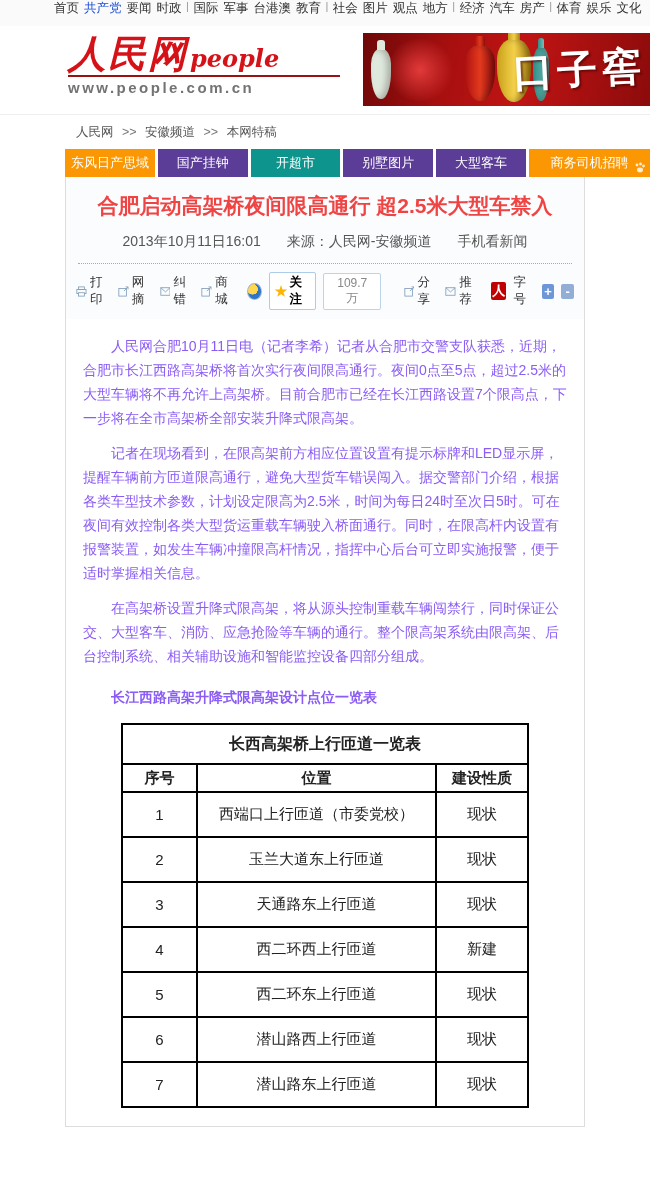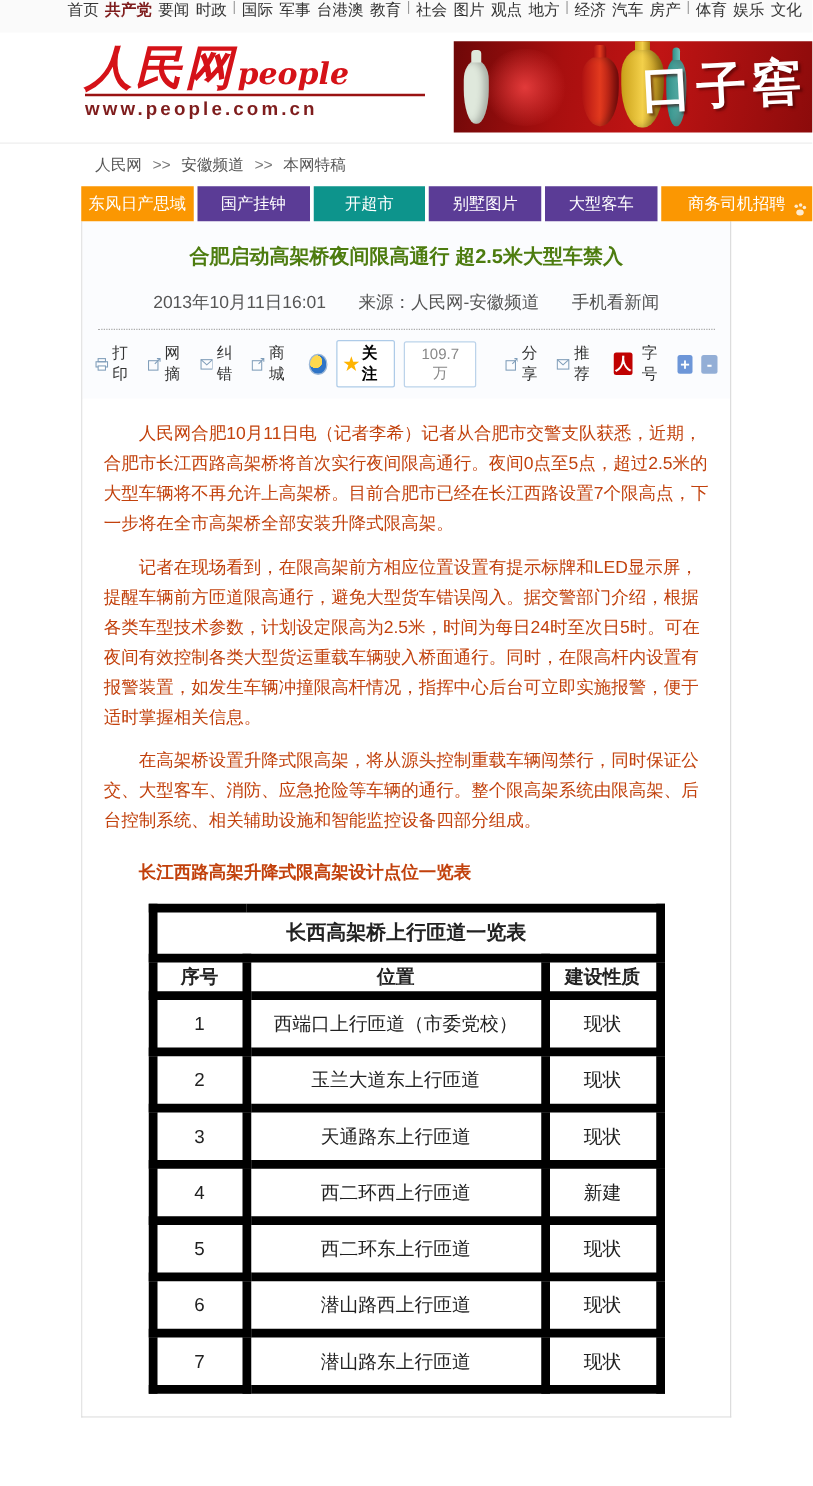--- a/index.html
+++ b/index.html
@@ -10,38 +10,38 @@
   }
   a { text-decoration:none; color:inherit; cursor:pointer; }
 
   
   .topnav {
     height:26px; display:flex; justify-content:flex-end;
     padding:0 6px 0 0; background:#fafafa; font-size:12.5px; color:#333;
     white-space:nowrap;
   }
   .topnav a { margin:0 2.5px; }
-  .topnav a.accent { color:#7f1d1d;font-weight:bold; }
+  .topnav a.accent { color:#1d4ed8; }
   .topnav .sep { color:#999; margin:0 2px; font-size:11px; }
 
   
   .header { height:88px; position:relative; }
   .logo { position:absolute; left:68px; top:8px; width:280px; }
   .logo-row { display:flex; align-items:flex-end; }
   .logo-cn {
     font-family:"DejaVu Serif", serif; font-weight:bold; font-style:italic;
     font-size:38px; line-height:40px; color:#d51218; letter-spacing:2px;
   }
   .logo-en {
     font-family:"DejaVu Serif", serif; font-weight:bold; font-style:italic;
     font-size:24px; color:#d51218; margin-left:2px; line-height:30px;
   }
   .logo-rule { border-top:2px solid #9a1212; margin:1px 0 2px 0; width:272px; }
   .logo-url {
-    color:#7f1d1d; font-weight:bold; font-size:15px; letter-spacing:2.5px;
+    color:#737373; font-weight:bold; font-size:15px; letter-spacing:2.5px;
   }
   .banner {
     position:absolute; left:363px; top:7px; width:287px; height:73px;
     background:linear-gradient(100deg,#6e0808 0%,#a80f0f 30%,#c01414 55%,#8c0b0b 100%);
     overflow:hidden;
   }
   .banner .blur {
     position:absolute; left:22px; top:6px; width:70px; height:62px; border-radius:50%;
     background:radial-gradient(circle,#e23a3a 0%, rgba(226,58,58,0) 70%);
   }
@@ -81,21 +81,21 @@
   .c-teal   { background:#0d948c; }
   .paw { position:absolute; right:4px; bottom:3px; opacity:.9; }
 
   
   .content-box {
     margin-left:65px; width:520px; border:1px solid #ddd; border-top:none;
     background:#fff;
   }
   .art-head { background:#fbfcfe; padding-top:14px; }
   h1.art-title {
-    text-align:center; font-size:16px; line-height:30px; color:#4d7c0f;
+    text-align:center; font-size:21px; line-height:30px; color:#ef4444;
     font-weight:bold; padding:0 20px;
   }
   .meta {
     display:flex; justify-content:center; gap:26px; margin-top:12px;
     font-size:14px; color:#555;
   }
   .dotline { border-bottom:1px dotted #aaa; margin:12px 12px 0 12px; }
   .toolbar {
     display:flex; align-items:center; gap:7px; padding:8px 10px 9px 10px;
     font-size:12.5px; color:#333;
@@ -126,33 +126,33 @@
   .sz {
     width:15px; height:15px; display:inline-flex; align-items:center; justify-content:center;
     color:#fff; font-weight:bold; font-size:13px; border-radius:2px; line-height:1;
   }
   .sz.plus  { background:#6d96d8; }
   .sz.minus { background:#93aed6; }
 
   
   .art-body { padding:4px 17px 10px 17px; background:#fff; }
   .art-body p {
-    font-size:14px; line-height:24px; color:#c2410c; text-indent:2em; margin:11px 0;
+    font-size:14px; line-height:24px; color:#8b5cf6; text-indent:2em; margin:11px 0;
   }
   .art-body p.tbl-intro { font-weight:bold; text-indent:2em; margin-top:17px; }
 
   table.news {
     border-collapse:collapse; margin:14px auto 8px auto; width:406px;
     table-layout:fixed;
   }
   table.news col.c1 { width:75px; }
   table.news col.c2 { width:239px; }
   table.news col.c3 { width:92px; }
   table.news td {
-    border:7px solid #000000; text-align:center; font-size:15px; color:#222;
+    border:2px solid #000000; text-align:center; font-size:15px; color:#222;
     height:45px; padding:2px 4px;
   }
   table.news tr.cap td { height:40px; font-weight:bold; font-size:16px; }
   table.news tr.hed td { height:28px; font-weight:bold; }
 </style>
 </head>
 <body>
 
 <div class="topnav">
   <a>首页</a>

